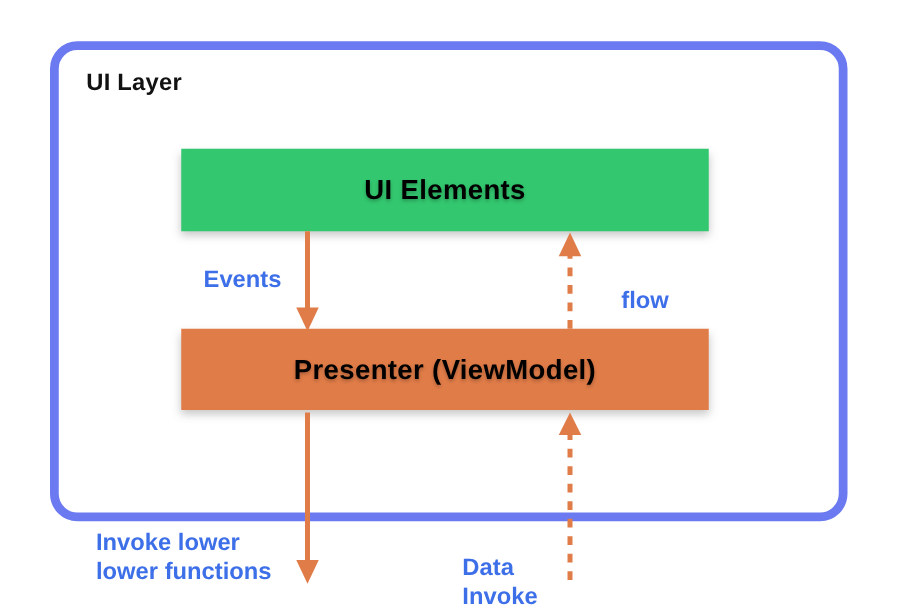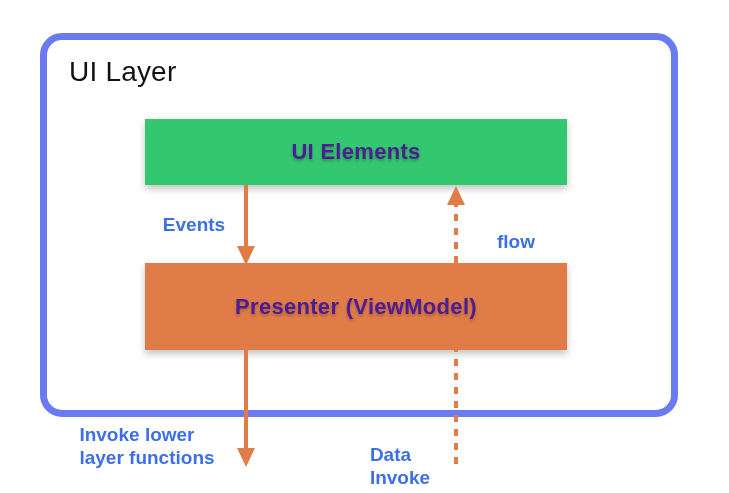--- a/index.html
+++ b/index.html
@@ -30,46 +30,46 @@
     width: 638px;
     height: 384px;
     border: 7px solid var(--frame-border);
     border-radius: 22px;
     background: transparent;
   }
   .diagram-title {
     position: absolute;
     left: 69px;
     top: 56px;
-    font-size: 28px;
-    font-weight: 400;
+    font-size: 19px;
+    font-weight: 700;
     color: var(--title-black);
     letter-spacing: 0.2px;
   }
   .box {
     position: absolute;
     left: 145px;
     width: 422px;
     display: flex;
     align-items: center;
     justify-content: center;
     box-shadow: 0 4px 7px rgba(90, 90, 90, 0.35);
   }
   .box-ui-elements {
     top: 119px;
     height: 66px;
     background: var(--box-green);
   }
   .box-presenter {
     top: 263px;
-    height: 87px;
+    height: 65px;
     background: var(--box-orange);
   }
   .box-label {
-    color: #4c1d95;
+    color: #000000;
     font-size: 22px;
     font-weight: 700;
     text-shadow: 0 2px 3px rgba(0, 0, 0, 0.25);
     letter-spacing: 0.3px;
     text-align: center;
   }
   .arrow-layer {
     position: absolute;
     left: 0;
     top: 0;
@@ -143,21 +143,21 @@
       <polygon class="arrow-head" points="447,348 465,348 456,330"></polygon>
     </g>
   </svg>
 
   <div class="blue-label label-events">Events</div>
 
   <div class="blue-label label-flow">flow</div>
 
   <div class="blue-label label-invoke">
     <span>Invoke lower</span><br>
-    <span>layer functions</span>
+    <span>lower functions</span>
   </div>
 
   <div class="blue-label label-data-stream">
     <span>Data</span><br>
     <span>Invoke</span>
   </div>
 
 </div>
 
 </body></html>

